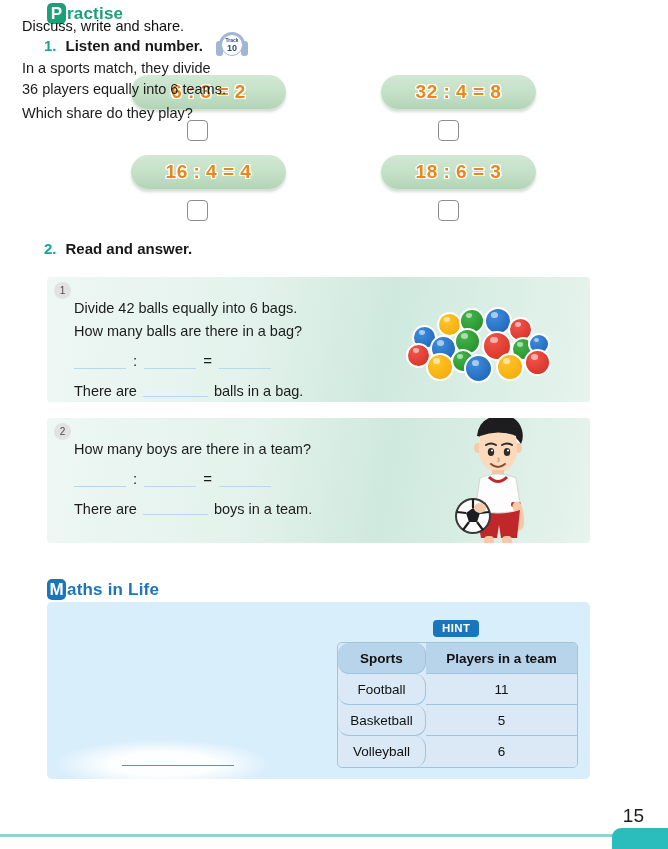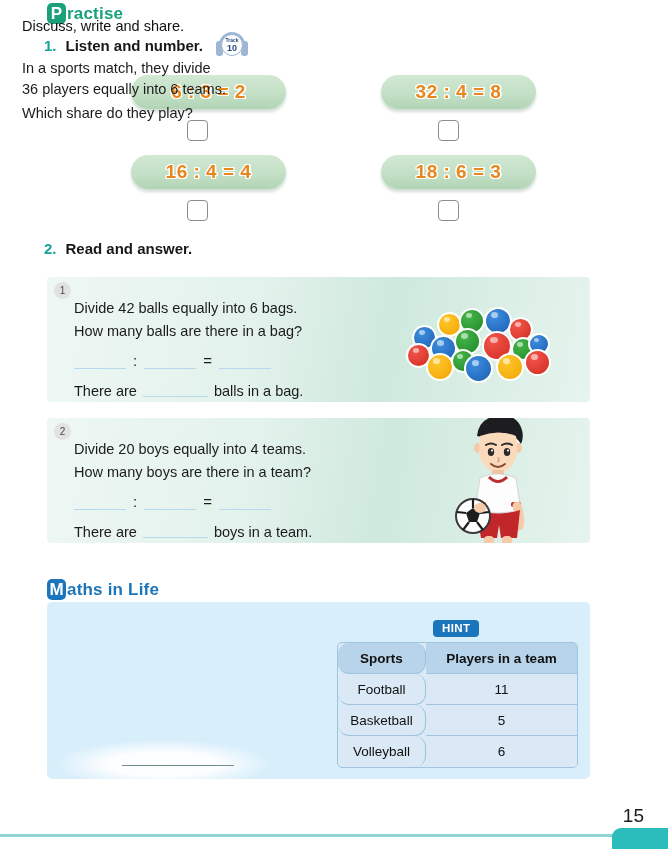--- a/index.html
+++ b/index.html
@@ -306,21 +306,20 @@
     <span class="ball b-green" style="left:107px;top:38px; width:24px; height:24px;"></span>
     <span class="ball b-blue" style="left:124px;top:34px; width:22px; height:22px;"></span>
     <span class="ball b-yellow" style="left:92px; top:54px; width:28px; height:28px;"></span>
     <span class="ball b-red" style="left:120px;top:50px; width:27px; height:27px;"></span>
   </div>
 </div>
 
 <div class="ex-box" id="ex-box-2">
   <div class="ex-num">2</div>
   <div class="ex-body">
-    <div class="ex-line">Divide 20 boys equally into 4 teams.</div>
     <div class="ex-line">How many boys are there in a team?</div>
     <div class="eq-row">
       <span class="blank w1"></span>
       <span class="eq-sym">:</span>
       <span class="blank w2"></span>
       <span class="eq-sym">=</span>
       <span class="blank w3"></span>
     </div>
     <div class="there-row">
       <span>There are</span>

